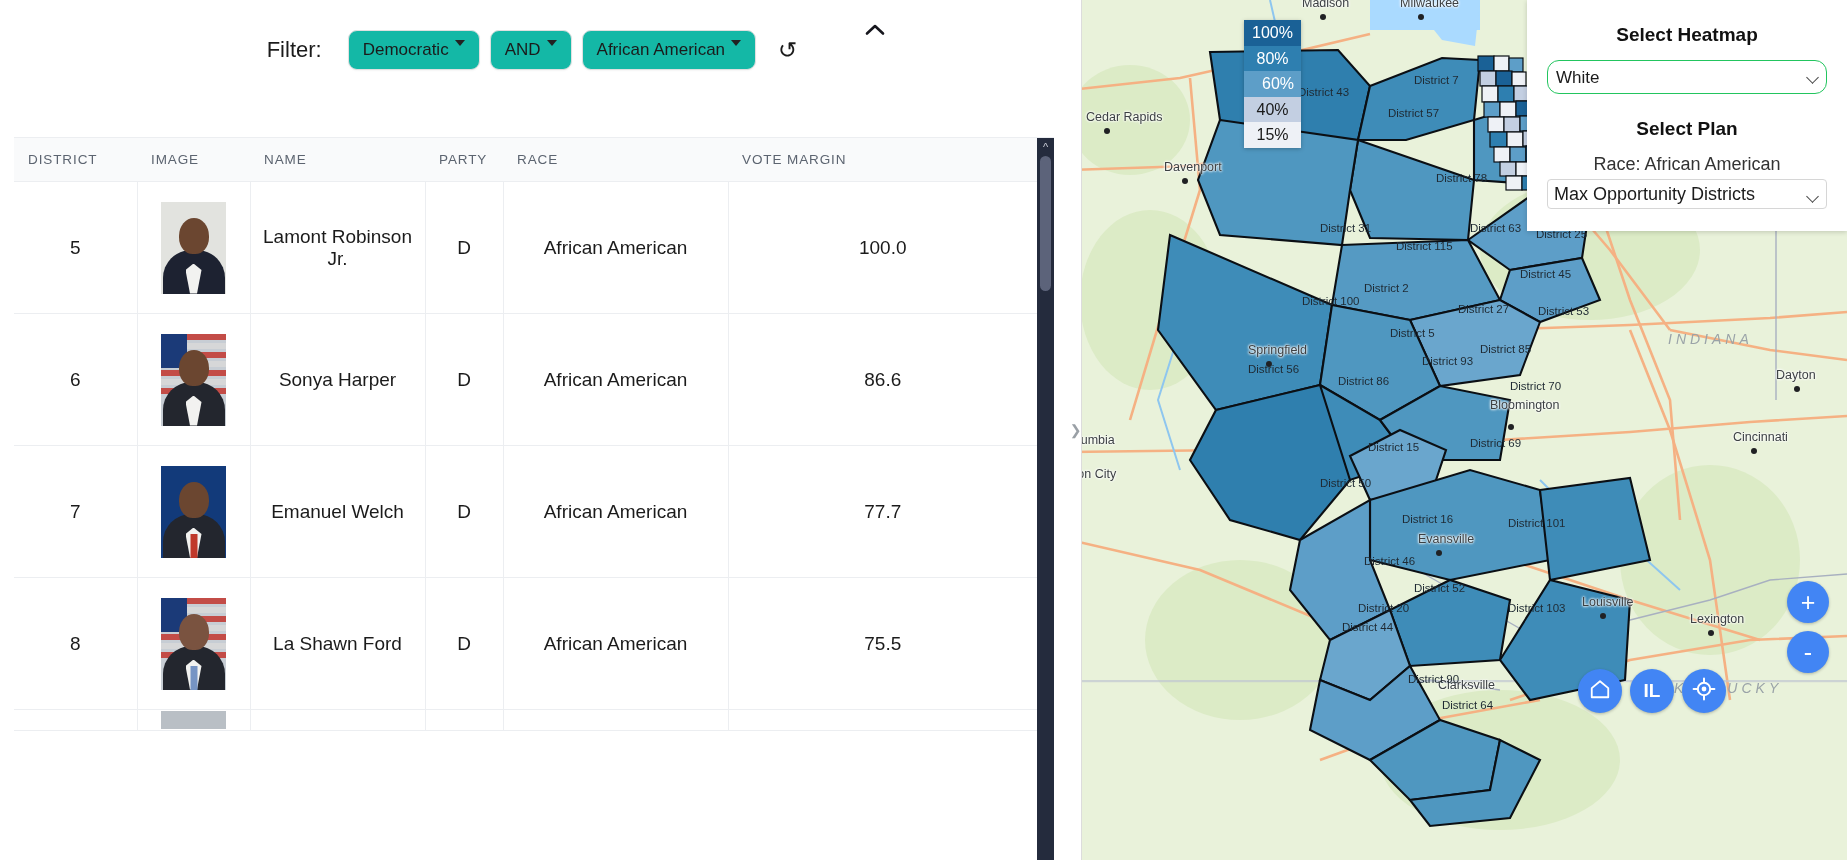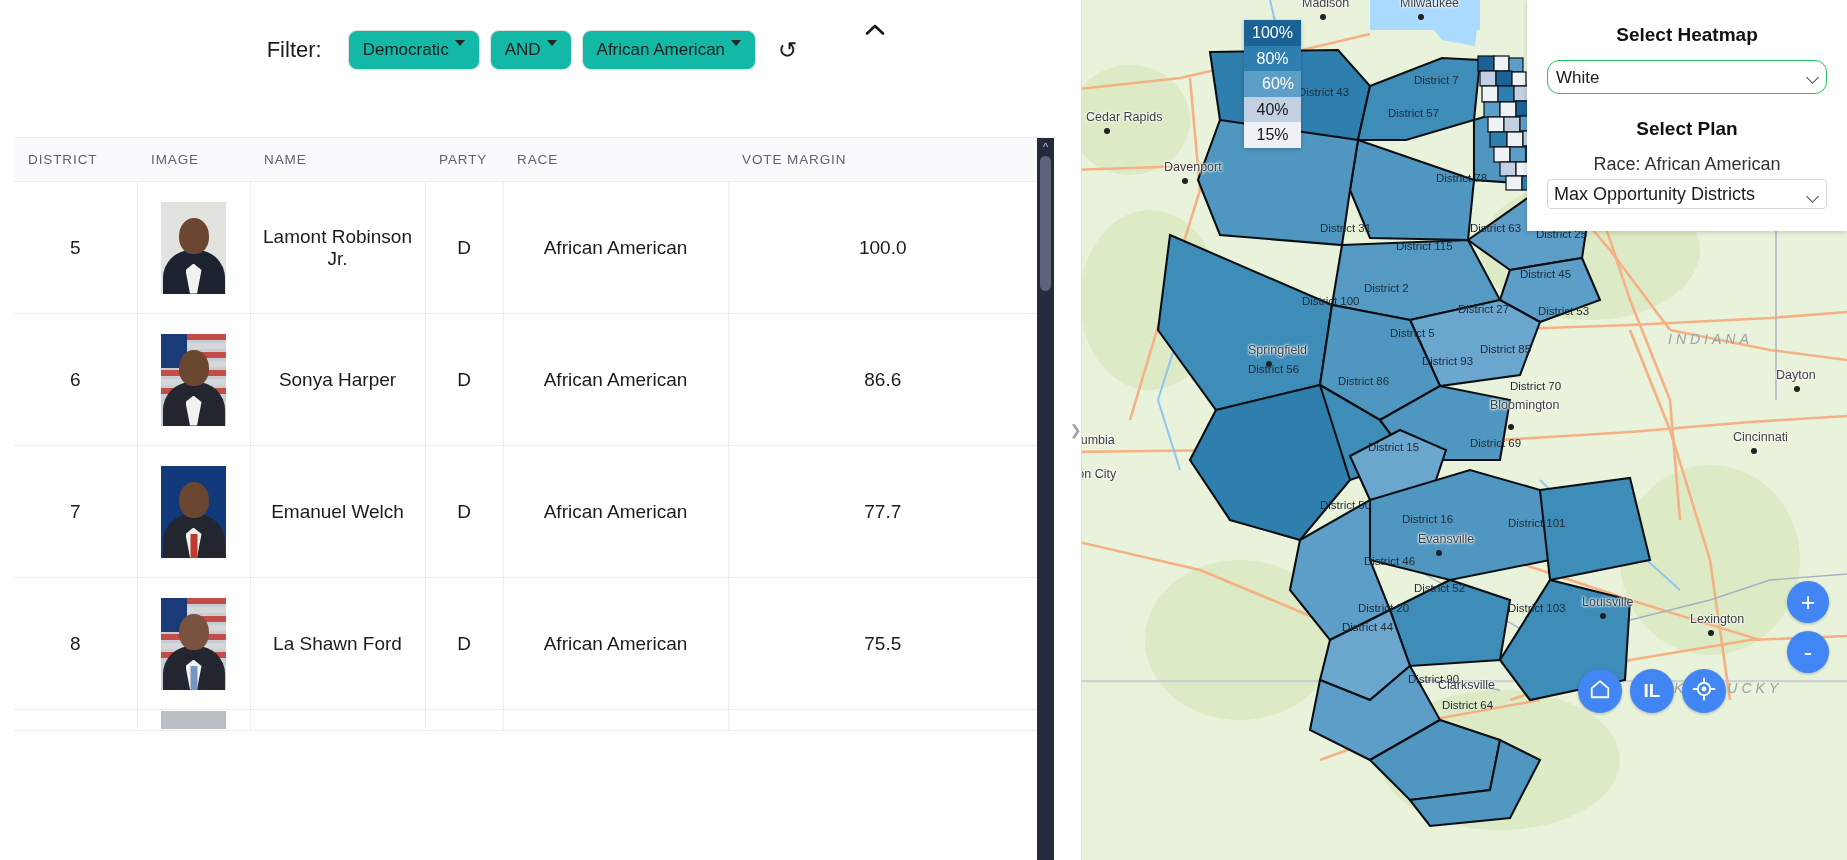--- a/index.html
+++ b/index.html
@@ -475,21 +475,21 @@
         <div class="dlabel" style="left: 388px; top: 303px;">District 27</div>
         <div class="dlabel" style="left: 468px; top: 305px;">District 53</div>
         <div class="dlabel" style="left: 320px; top: 327px;">District 5</div>
         <div class="dlabel" style="left: 410px; top: 343px;">District 85</div>
         <div class="dlabel" style="left: 352px; top: 355px;">District 93</div>
         <div class="dlabel" style="left: 178px; top: 363px;">District 56</div>
         <div class="dlabel" style="left: 268px; top: 375px;">District 86</div>
         <div class="dlabel" style="left: 440px; top: 380px;">District 70</div>
         <div class="dlabel" style="left: 298px; top: 441px;">District 15</div>
         <div class="dlabel" style="left: 400px; top: 437px;">District 69</div>
-        <div class="dlabel" style="left: 250px; top: 499px;">District 50</div>
+        <div class="dlabel" style="left: 250px; top: 477px;">District 50</div>
         <div class="dlabel" style="left: 332px; top: 513px;">District 16</div>
         <div class="dlabel" style="left: 438px; top: 517px;">District 101</div>
         <div class="dlabel" style="left: 294px; top: 555px;">District 46</div>
         <div class="dlabel" style="left: 344px; top: 582px;">District 52</div>
         <div class="dlabel" style="left: 438px; top: 602px;">District 103</div>
         <div class="dlabel" style="left: 288px; top: 602px;">District 20</div>
         <div class="dlabel" style="left: 272px; top: 621px;">District 44</div>
         <div class="dlabel" style="left: 338px; top: 673px;">District 90</div>
         <div class="dlabel" style="left: 372px; top: 699px;">District 64</div>
       </div>

